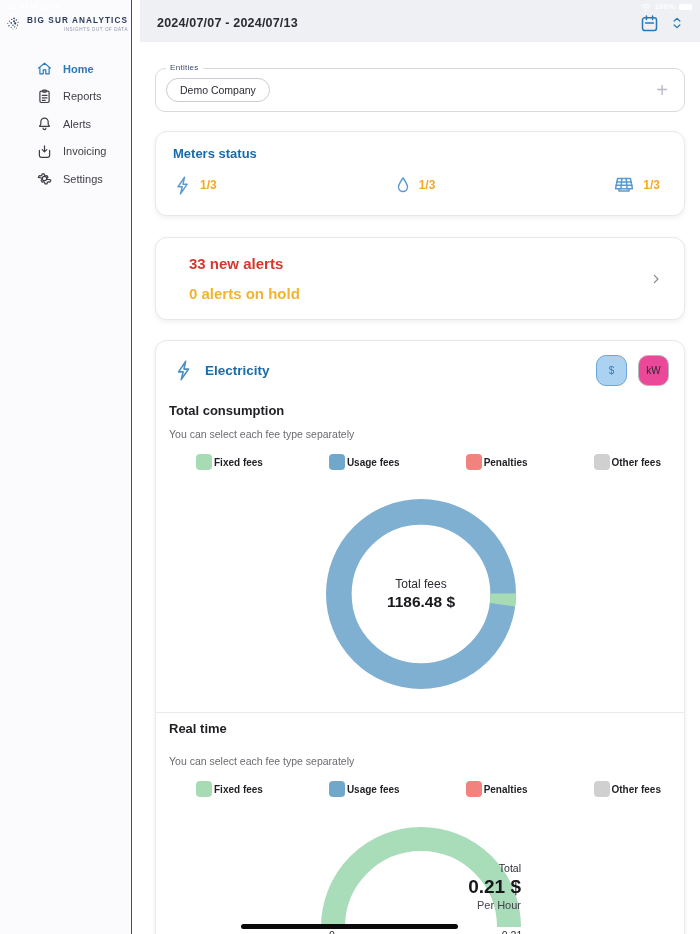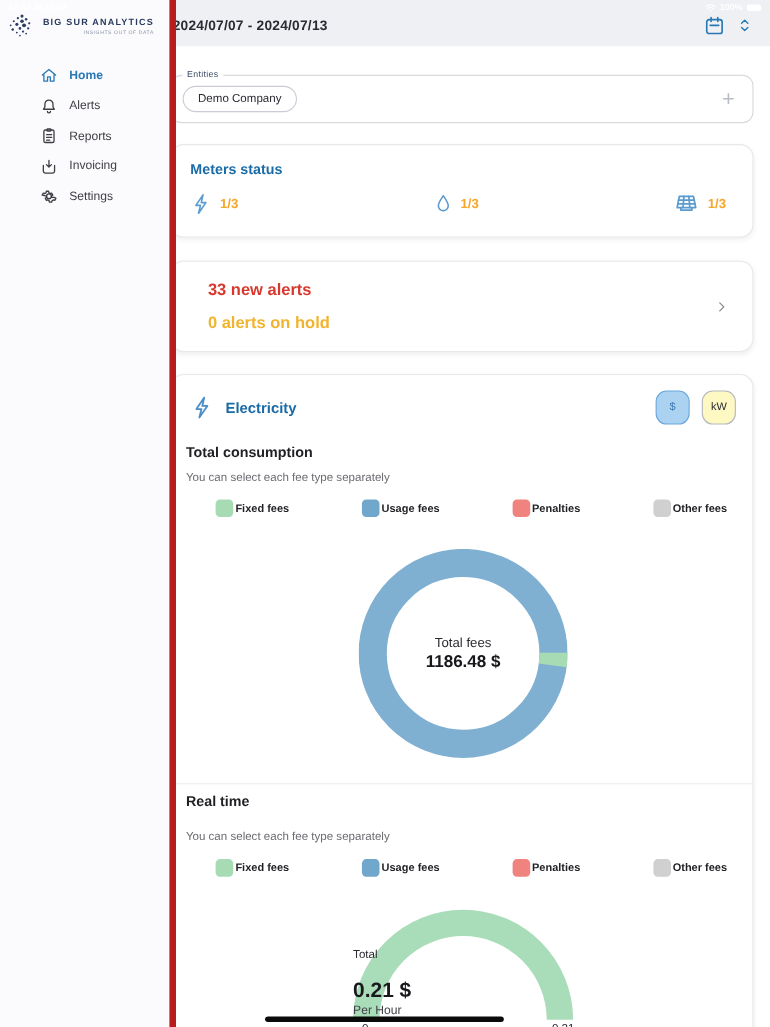--- a/index.html
+++ b/index.html
@@ -8,22 +8,22 @@
 
   
   .statusbar{position:absolute;top:0;left:0;width:700px;height:13px;z-index:9;
              display:flex;justify-content:space-between;align-items:center;
              padding:0 8px;box-sizing:border-box;color:rgba(255,255,255,.92);
              font-size:8px;font-weight:bold;pointer-events:none;}
   .sb-right{display:flex;align-items:center;gap:4px;}
   .battery{width:13px;height:6px;background:rgba(255,255,255,.95);border-radius:1.5px;}
 
   
-  .sidebar{position:absolute;top:0;left:0;width:160px;height:934px;background:#fbfbfd;
-           border-right:6px solid #b91c1c;box-sizing:border-box;z-index:2;}
+  .sidebar{position:absolute;top:0;left:0;width:132px;height:934px;background:#fbfbfd;
+           border-right:1px solid #b91c1c;box-sizing:border-box;z-index:2;}
   .brand{display:flex;align-items:center;gap:4px;padding:9px 3px 0 5px;}
   .brand-text{display:flex;flex-direction:column;align-items:flex-end;}
   .brand-name{font-size:8.2px;font-weight:bold;letter-spacing:1.1px;color:#2a3a5e;white-space:nowrap;}
   .brand-tag{font-size:4.6px;color:#8b94a8;letter-spacing:.55px;margin-top:2px;}
   .nav{margin-top:16px;}
   .nav-item{height:27.5px;display:flex;align-items:center;gap:10px;padding-left:36px;
             font-size:11px;color:#3e3e45;cursor:pointer;}
   .nav-item svg{stroke:#3e3e45;flex:0 0 auto;}
   .nav-item.active{color:#2979b8;font-weight:bold;}
   .nav-item.active svg{stroke:#2979b8;}
@@ -60,43 +60,43 @@
   .alert-new{font-size:15px;font-weight:bold;color:#d7382e;}
   .alert-hold{font-size:15px;font-weight:bold;color:#f2b42e;margin-top:13px;}
   .chevron{position:absolute;right:20px;top:50%;transform:translateY(-50%);display:flex;}
 
   .card-elec{top:340px;height:648px;}
   .elec-header{display:flex;align-items:center;gap:9px;padding:14px 15px 0 17px;}
   .elec-title{font-size:13.5px;font-weight:bold;color:#1a6ba6;}
   .elec-header svg{stroke:#4a8fc7;}
   .unit-toggle{margin-left:auto;display:flex;gap:11px;}
   .unit-btn{width:31px;height:31px;border-radius:10px;display:flex;align-items:center;
-            justify-content:center;font-size:10px;box-sizing:border-box;cursor:pointer;background:#fef9c3;}
+            justify-content:center;font-size:10px;box-sizing:border-box;cursor:pointer;background:#ec4899;}
   .unit-btn.sel{background:#abd3f1;border:1px solid #6aa6dc;color:#3c78b4;}
   .unit-btn.unsel{border:1px solid #b4b7bd;color:#2b2b33;}
 
   .sec-head{position:absolute;left:13px;font-size:13px;font-weight:bold;color:#1f1f24;}
   .sec-sub{position:absolute;left:13px;font-size:10.5px;color:#6b6b72;}
   .legend{position:absolute;left:0;width:530px;display:flex;justify-content:space-between;
           padding:0 25px 0 40px;box-sizing:border-box;}
   .leg-item{display:flex;align-items:center;gap:2px;cursor:pointer;}
   .leg-swatch{width:16px;height:16px;border-radius:4px;background:#ccc;}
   .leg-label{font-size:10px;font-weight:bold;color:#1f1f24;}
 
   .donut-wrap{position:absolute;left:170px;top:158px;width:190px;height:190px;}
   .donut-center{position:absolute;left:165px;top:236px;width:200px;text-align:center;}
   .donut-center .lab{font-size:12px;color:#2b2b33;}
   .donut-center .val{font-size:15.5px;font-weight:bold;color:#17171c;margin-top:2px;}
 
   .divider{position:absolute;left:0;top:371px;width:100%;border-top:1px solid #ebebee;}
 
   .gauge-wrap{position:absolute;left:165px;top:486px;width:200px;height:100px;}
-  .gauge-center{position:absolute;left:165px;top:521px;width:200px;text-align:left;}
+  .gauge-center{position:absolute;left:165px;top:521px;width:200px;text-align:right;}
   .gauge-center .lab{font-size:10.5px;color:#2b2b33;}
-  .gauge-center .val{font-size:19px;font-weight:bold;color:#17171c;margin-top:16px;}
+  .gauge-center .val{font-size:19px;font-weight:bold;color:#17171c;margin-top:2px;}
   .gauge-center .sub{font-size:11px;color:#44444a;margin-top:1px;}
   .needle{position:absolute;left:85px;top:583px;width:217px;height:5px;background:#0a0a0a;border-radius:3px;}
   .gauge-min{position:absolute;left:166px;top:588px;width:20px;text-align:center;font-size:10.5px;color:#2b2b33;}
   .gauge-max{position:absolute;left:343px;top:588px;width:26px;text-align:center;font-size:10.5px;color:#2b2b33;}
 
   svg.icon{fill:none;stroke-width:1.7;stroke-linecap:round;stroke-linejoin:round;}
 </style>
 </head>
 <body>
 
@@ -141,31 +141,31 @@
     </div>
     <nav class="nav">
       <div class="nav-item active">
         <svg class="icon" width="17" height="17" viewBox="0 0 24 24">
           <path d="M3.5 11.5 12 4.5l8.5 7 M5.5 10v9.5h4.7v-5.6h3.6v5.6h4.7V10"></path>
         </svg>
         <span>Home</span>
       </div>
       <div class="nav-item">
         <svg class="icon" width="17" height="17" viewBox="0 0 24 24">
-          <path d="M12 4.3a5.2 5.2 0 0 1 5.2 5.2v3.6l1.8 2.9H5L6.8 13V9.5A5.2 5.2 0 0 1 12 4.3Z M10 18.6a2 2 0 0 0 4 0"></path>
-        </svg>
-        <span>Alerts</span>
-      </div>
-      <div class="nav-item">
-        <svg class="icon" width="17" height="17" viewBox="0 0 24 24">
           <rect x="5.5" y="4.5" width="13" height="16" rx="2"></rect>
           <rect x="9.5" y="3" width="5" height="3" rx="1"></rect>
           <path d="M9 10.5h6.5 M9 14h6.5 M9 17.5h4"></path>
         </svg>
         <span>Reports</span>
+      </div>
+      <div class="nav-item">
+        <svg class="icon" width="17" height="17" viewBox="0 0 24 24">
+          <path d="M12 4.3a5.2 5.2 0 0 1 5.2 5.2v3.6l1.8 2.9H5L6.8 13V9.5A5.2 5.2 0 0 1 12 4.3Z M10 18.6a2 2 0 0 0 4 0"></path>
+        </svg>
+        <span>Alerts</span>
       </div>
       <div class="nav-item">
         <svg class="icon" width="17" height="17" viewBox="0 0 24 24">
           <path d="M12 4v8.2 M8.8 9.4l3.2 3.2 3.2-3.2"></path>
           <path d="M4.8 10.5v7a2.7 2.7 0 0 0 2.7 2.7h9a2.7 2.7 0 0 0 2.7-2.7v-7"></path>
         </svg>
         <span>Invoicing</span>
       </div>
       <div class="nav-item">
         <svg class="icon" width="17" height="17" viewBox="0 0 24 24">

